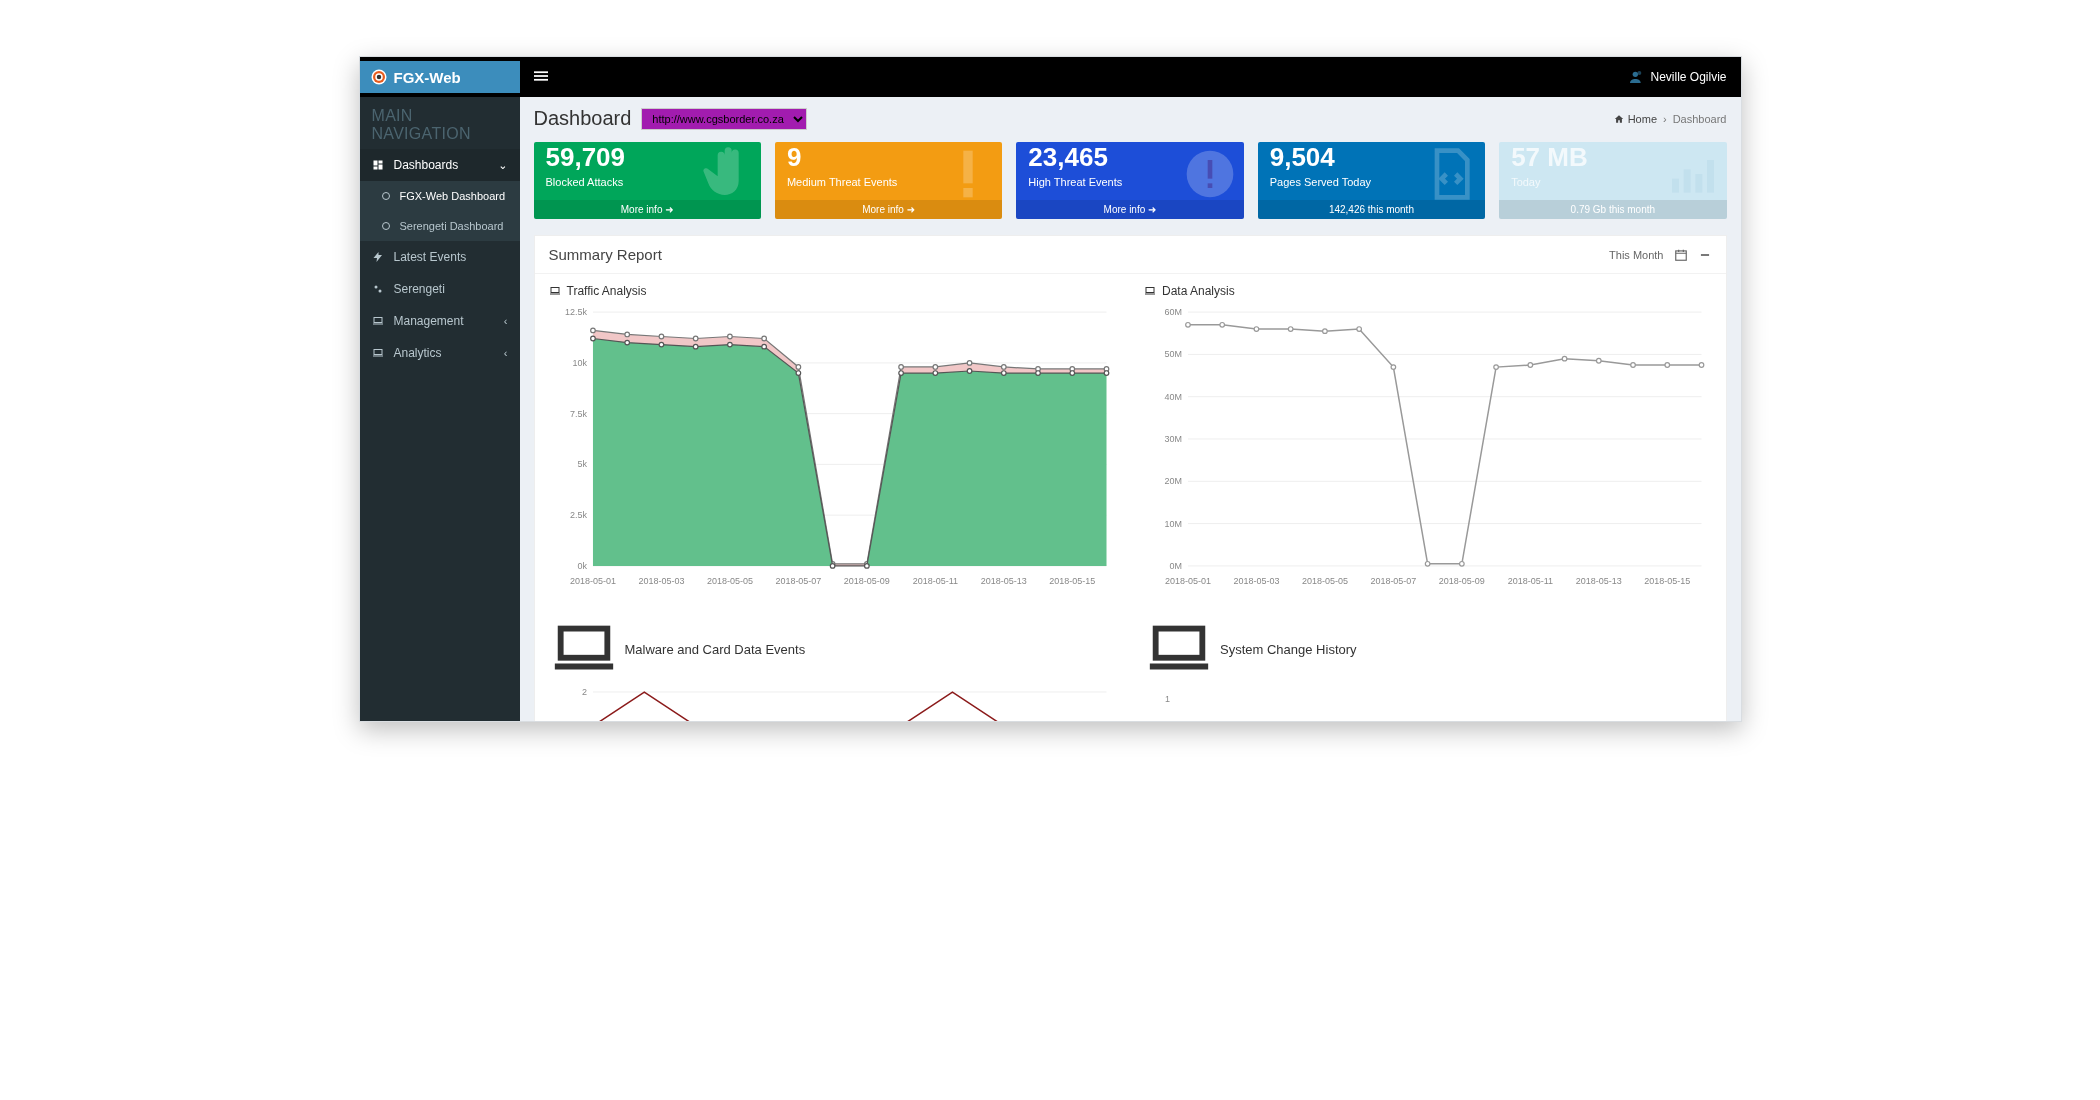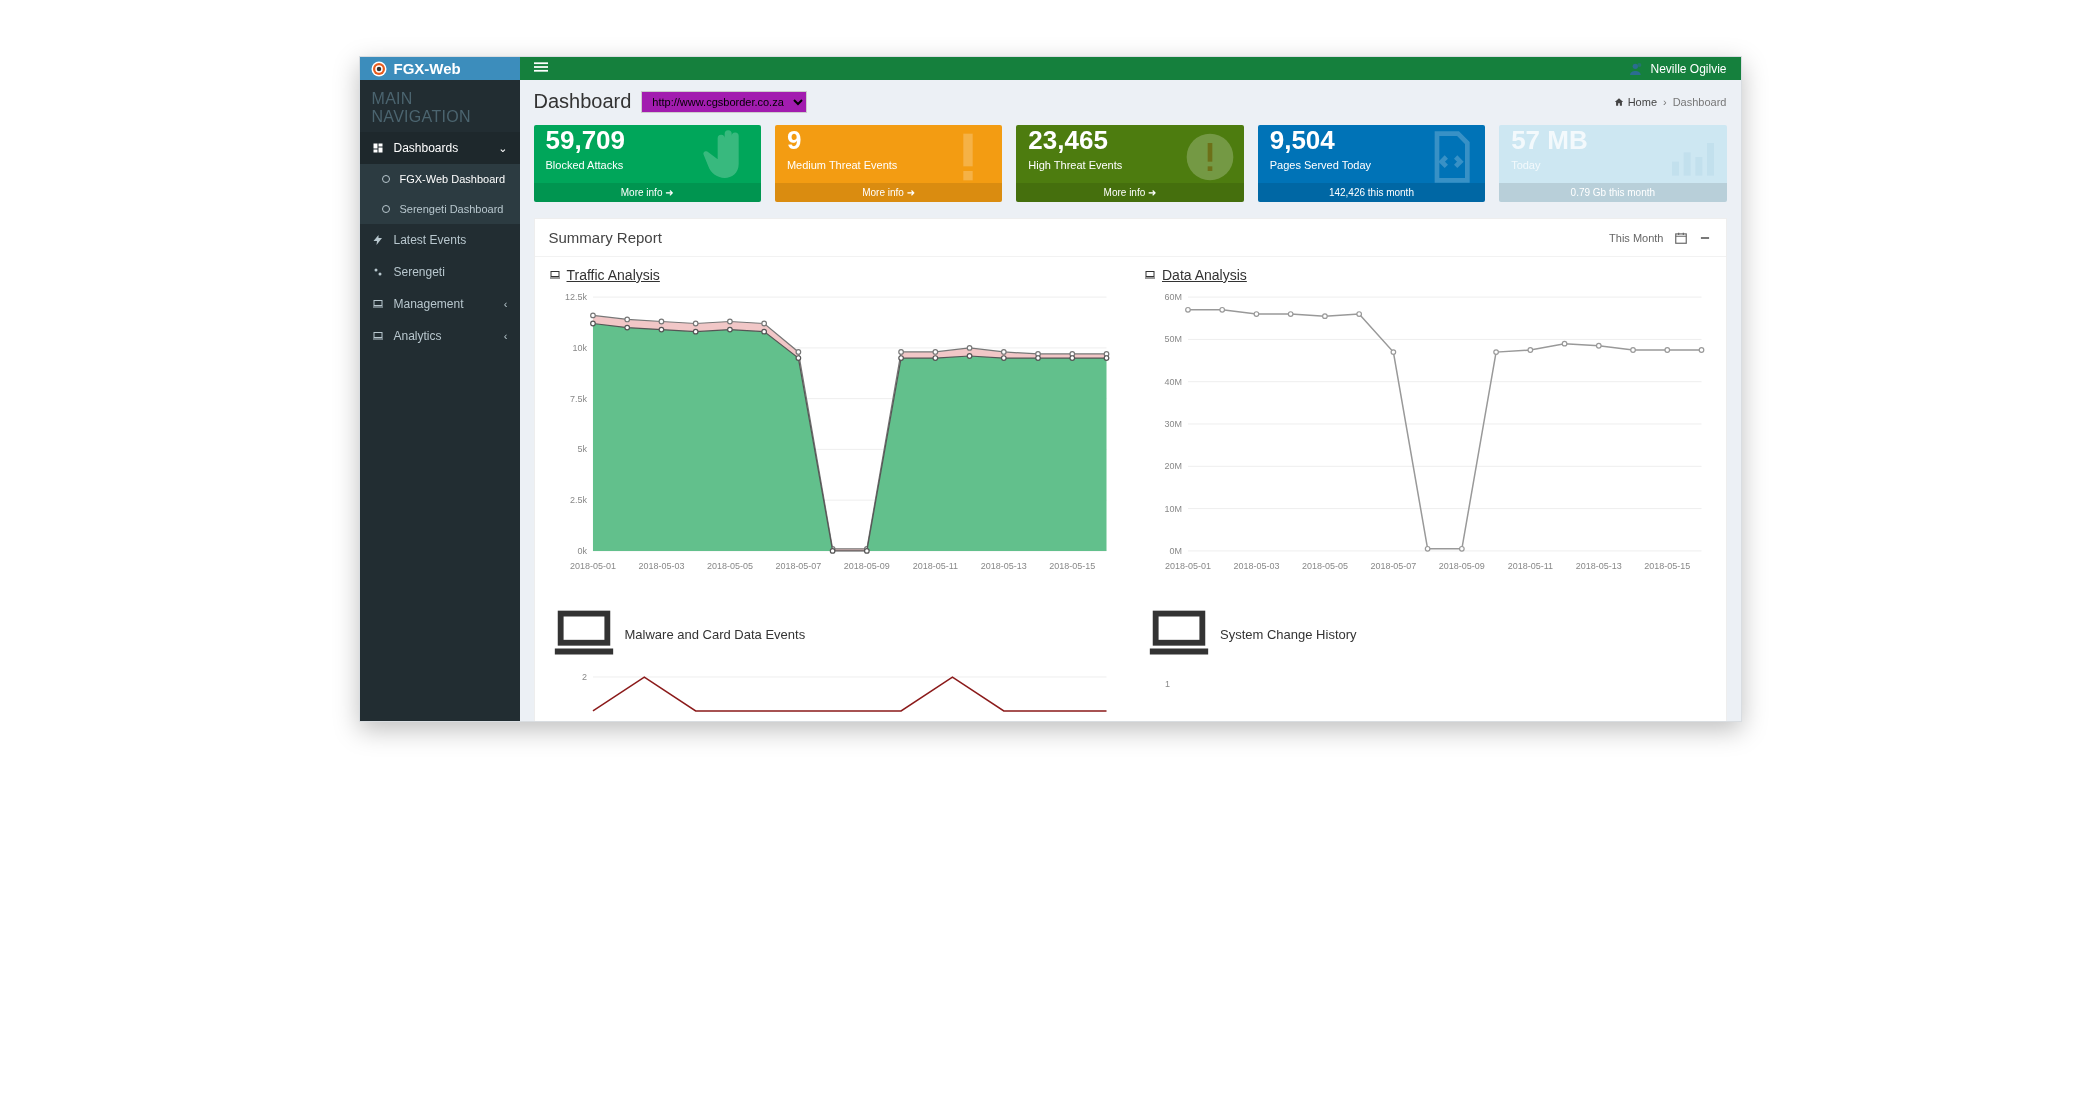--- a/index.html
+++ b/index.html
@@ -2,21 +2,21 @@
 <html><head>
 <meta charset="utf-8">
 <style>
   * { box-sizing: border-box; margin: 0; padding: 0; }
   body { font-family: "Helvetica Neue", Arial, sans-serif; background: #fff; }
   .app-frame {
     width: 1383px; height: 666px; margin: 56px auto; background: #ecf0f5;
     box-shadow: 0 8px 24px rgba(0,0,0,.25); border: 1px solid rgba(0,0,0,.08);
     display: flex; flex-direction: column; overflow: hidden;
   }
-  .topbar { height: 23px; background: #15803d; display: flex; align-items: center; }
+  .topbar { height: 40px; background: #000000; display: flex; align-items: center; }
   .brand { width: 160px; height: 32px; background: #3c8dbc; display: flex; align-items: center; padding-left: 10px; color: #fff; font-weight: bold; font-size: 15px; }
   .brand svg { margin-right: 6px; }
   .topbar-rest { flex: 1; display: flex; align-items: center; justify-content: space-between; padding: 0 14px; }
   .burger { color: #fff; cursor: pointer; font-size: 14px; }
   .user { color: #fff; font-size: 12px; display: flex; align-items: center; gap: 6px; }
   .body { flex: 1; display: flex; min-height: 0; }
   .sidebar { width: 160px; background: #222d32; color: #b8c7ce; display: flex; flex-direction: column; font-size: 12px; }
   .sidebar-header { padding: 10px 12px 6px; font-size: 16px; color: #4b646f; letter-spacing: .3px; }
   .side-item { display: flex; align-items: center; padding: 9px 12px; gap: 10px; cursor: pointer; color: #b8c7ce; }
   .side-item.active { background: #1e282c; color: #fff; }
@@ -33,30 +33,30 @@
   .crumbs .home { color: #444; display: flex; align-items: center; gap: 4px; }
   .tiles { display: flex; gap: 14px; padding: 10px 14px; }
   .tile { flex: 1; min-width: 0; color: #fff; border-radius: 2px; position: relative; overflow: hidden; display: flex; flex-direction: column; }
   .tile-body { padding: 2px 12px 8px; position: relative; min-height: 58px; }
   .tile-value { font-size: 26px; font-weight: 700; line-height: 1; }
   .tile-label { font-size: 11px; margin-top: 6px; }
   .tile-foot { font-size: 10px; text-align: center; padding: 4px 0; background: rgba(0,0,0,.1); cursor: pointer; }
   .tile svg.bg { position: absolute; right: 6px; top: 4px; opacity: .22; }
   .tile-green  { background: #00a65a; }
   .tile-orange { background: #f39c12; }
-  .tile-red    { background: #4d7c0f; }
+  .tile-red    { background: #1d4ed8; }
   .tile-blue   { background: #0073b7; }
   .tile-sky    { background: #cde7f2; color: #fff; }
   .panel { margin: 6px 14px 10px; background: #fff; border: 1px solid #eee; }
   .panel-head { display: flex; align-items: center; padding: 10px 14px; border-bottom: 1px solid #f2f2f2; }
   .panel-title { font-size: 15px; color: #444; }
   .panel-tools { margin-left: auto; display: flex; align-items: center; gap: 10px; font-size: 11px; color: #666; }
   .panel-grid { display: grid; grid-template-columns: 1fr 1fr; gap: 0; }
   .sub { padding: 10px 14px 6px; }
-  .sub-title { font-size: 14px; color: #333; margin-bottom: 6px; display: flex; align-items: center; gap: 6px; text-decoration: underline; }
+  .sub-title { font-size: 12px; color: #333; margin-bottom: 6px; display: flex; align-items: center; gap: 6px; }
   .chart-wrap { }
   svg.chart { width: 100%; height: 290px; }
   .mini-row { display: grid; grid-template-columns: 1fr 1fr; }
   .mini { padding: 10px 14px 0; }
   .mini-title { font-size: 13px; color: #333; display: flex; align-items: center; gap: 6px; }
   .mini svg { width: 100%; height: 70px; }
   .axis-text { font-size: 9px; fill: #888; }
   .tick-line { stroke: #eee; }
   .ico { display:inline-flex; }
 </style>

